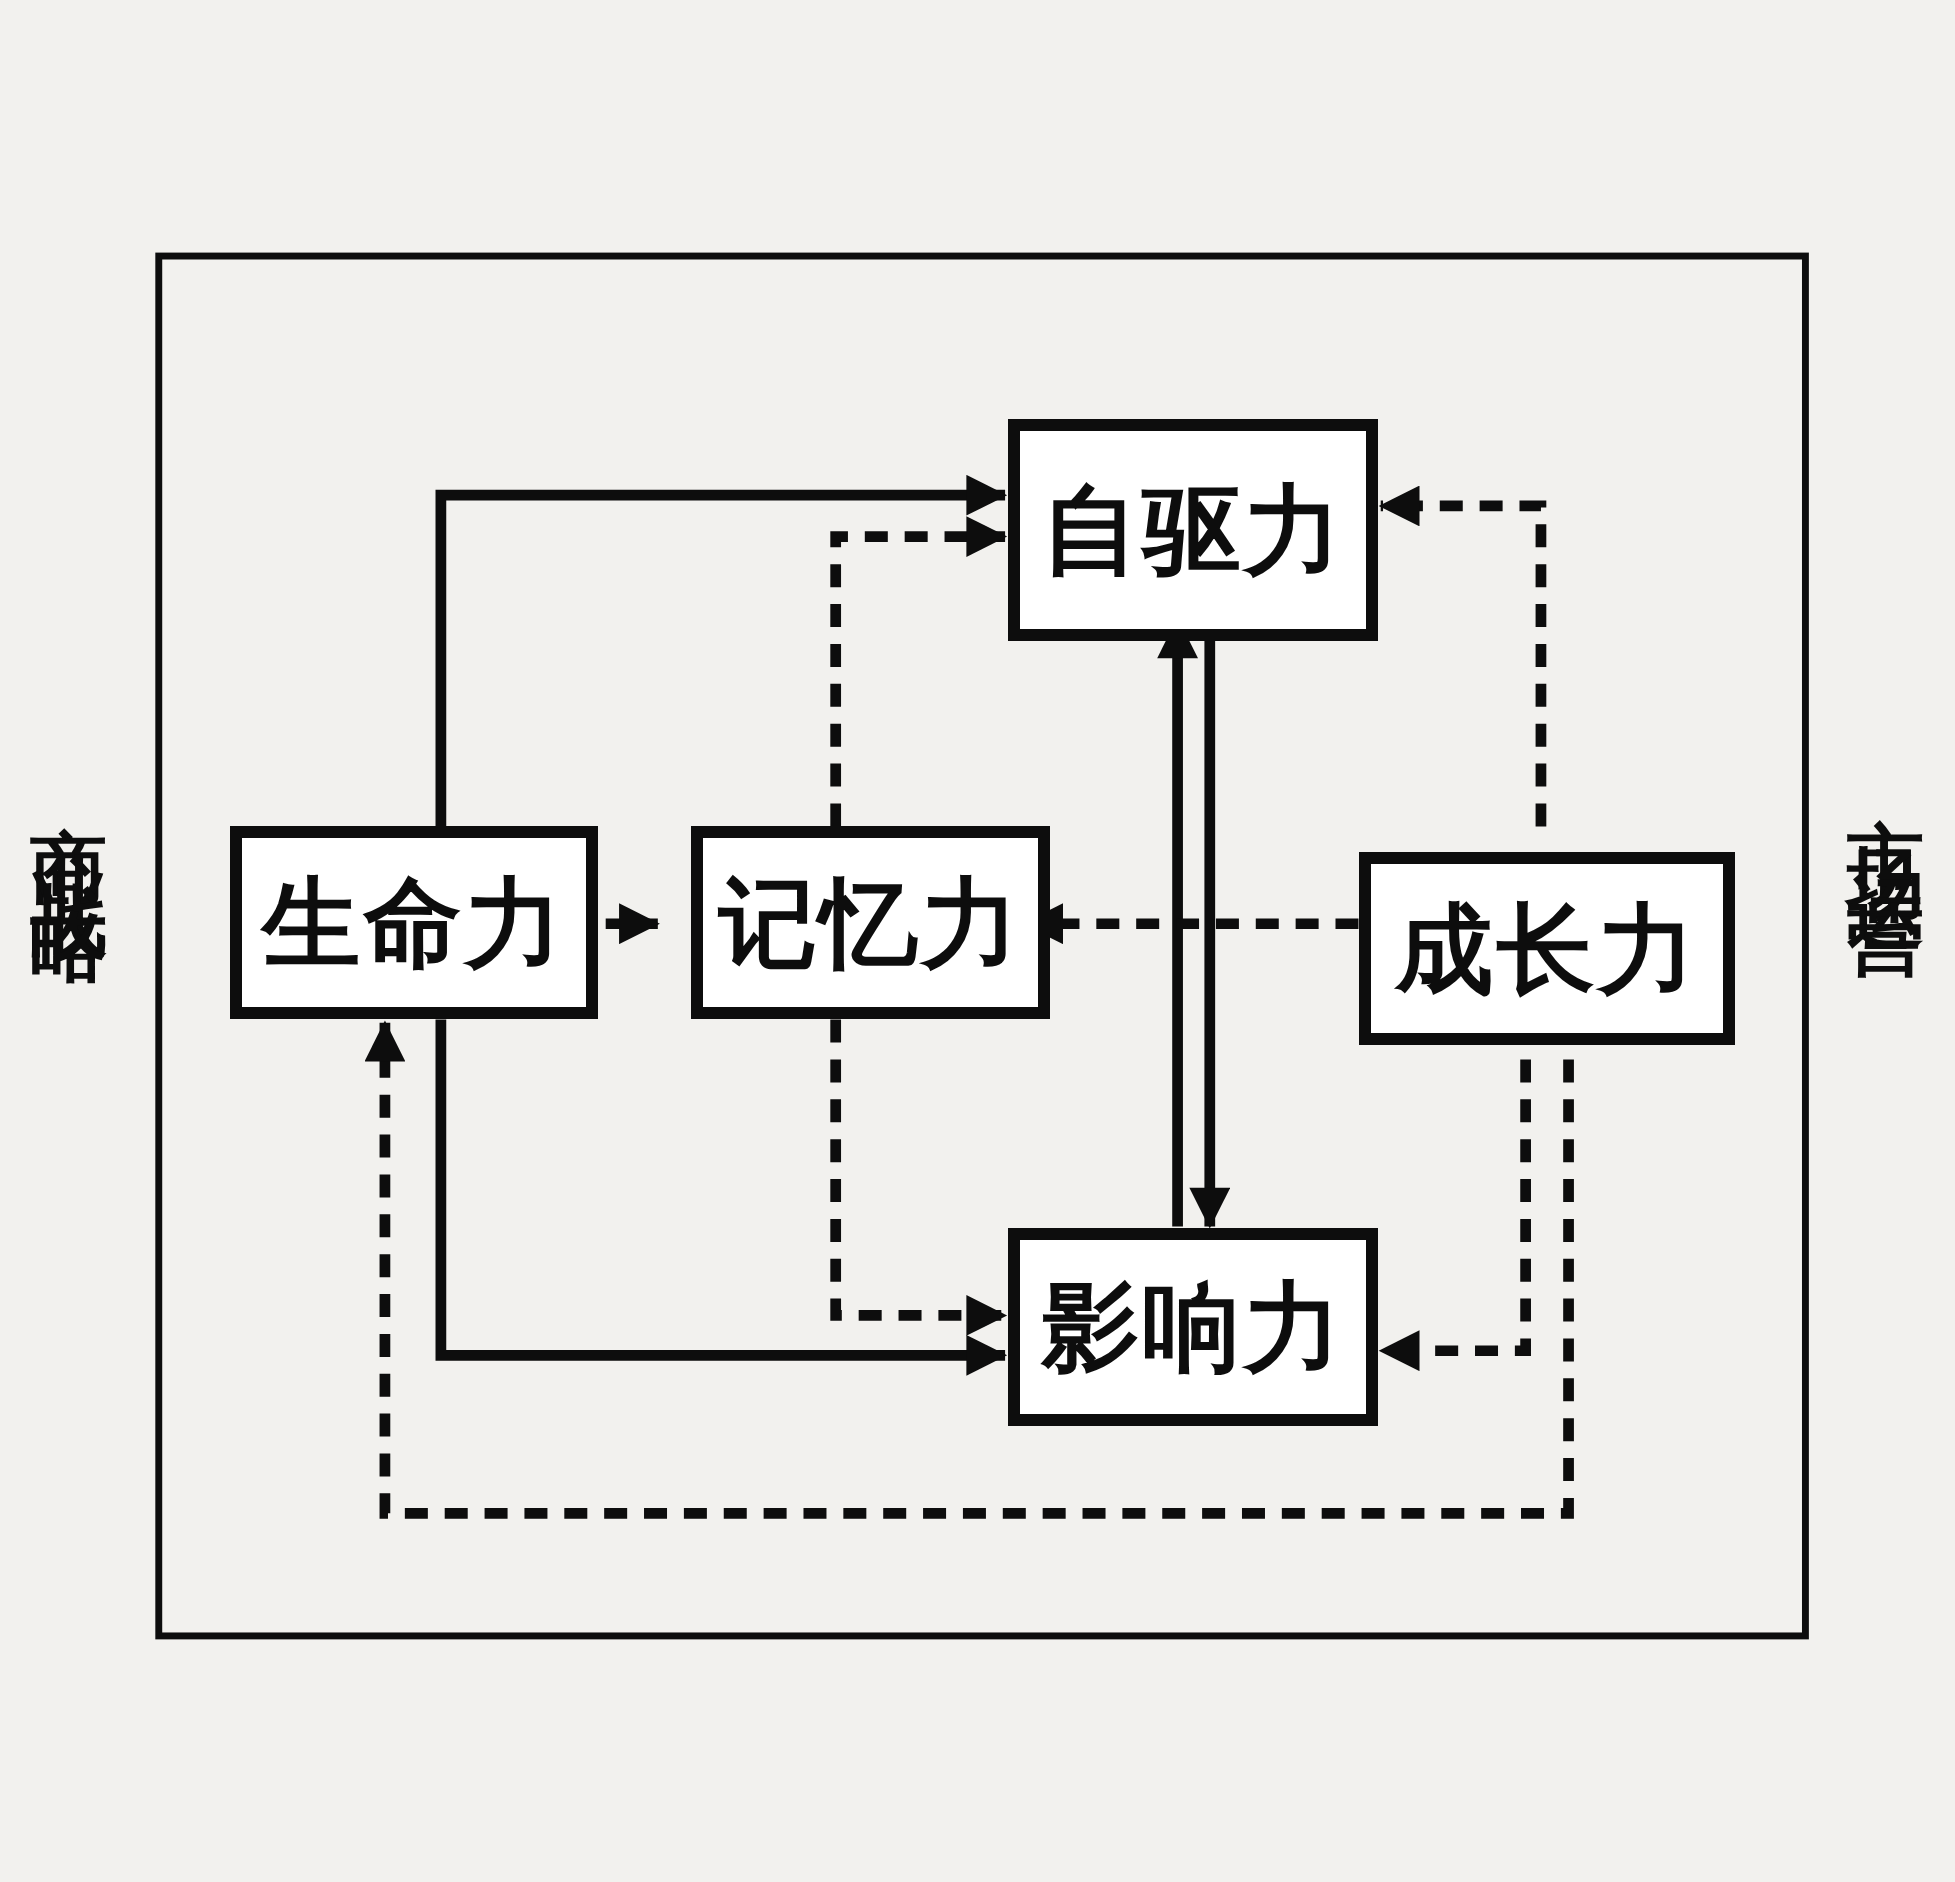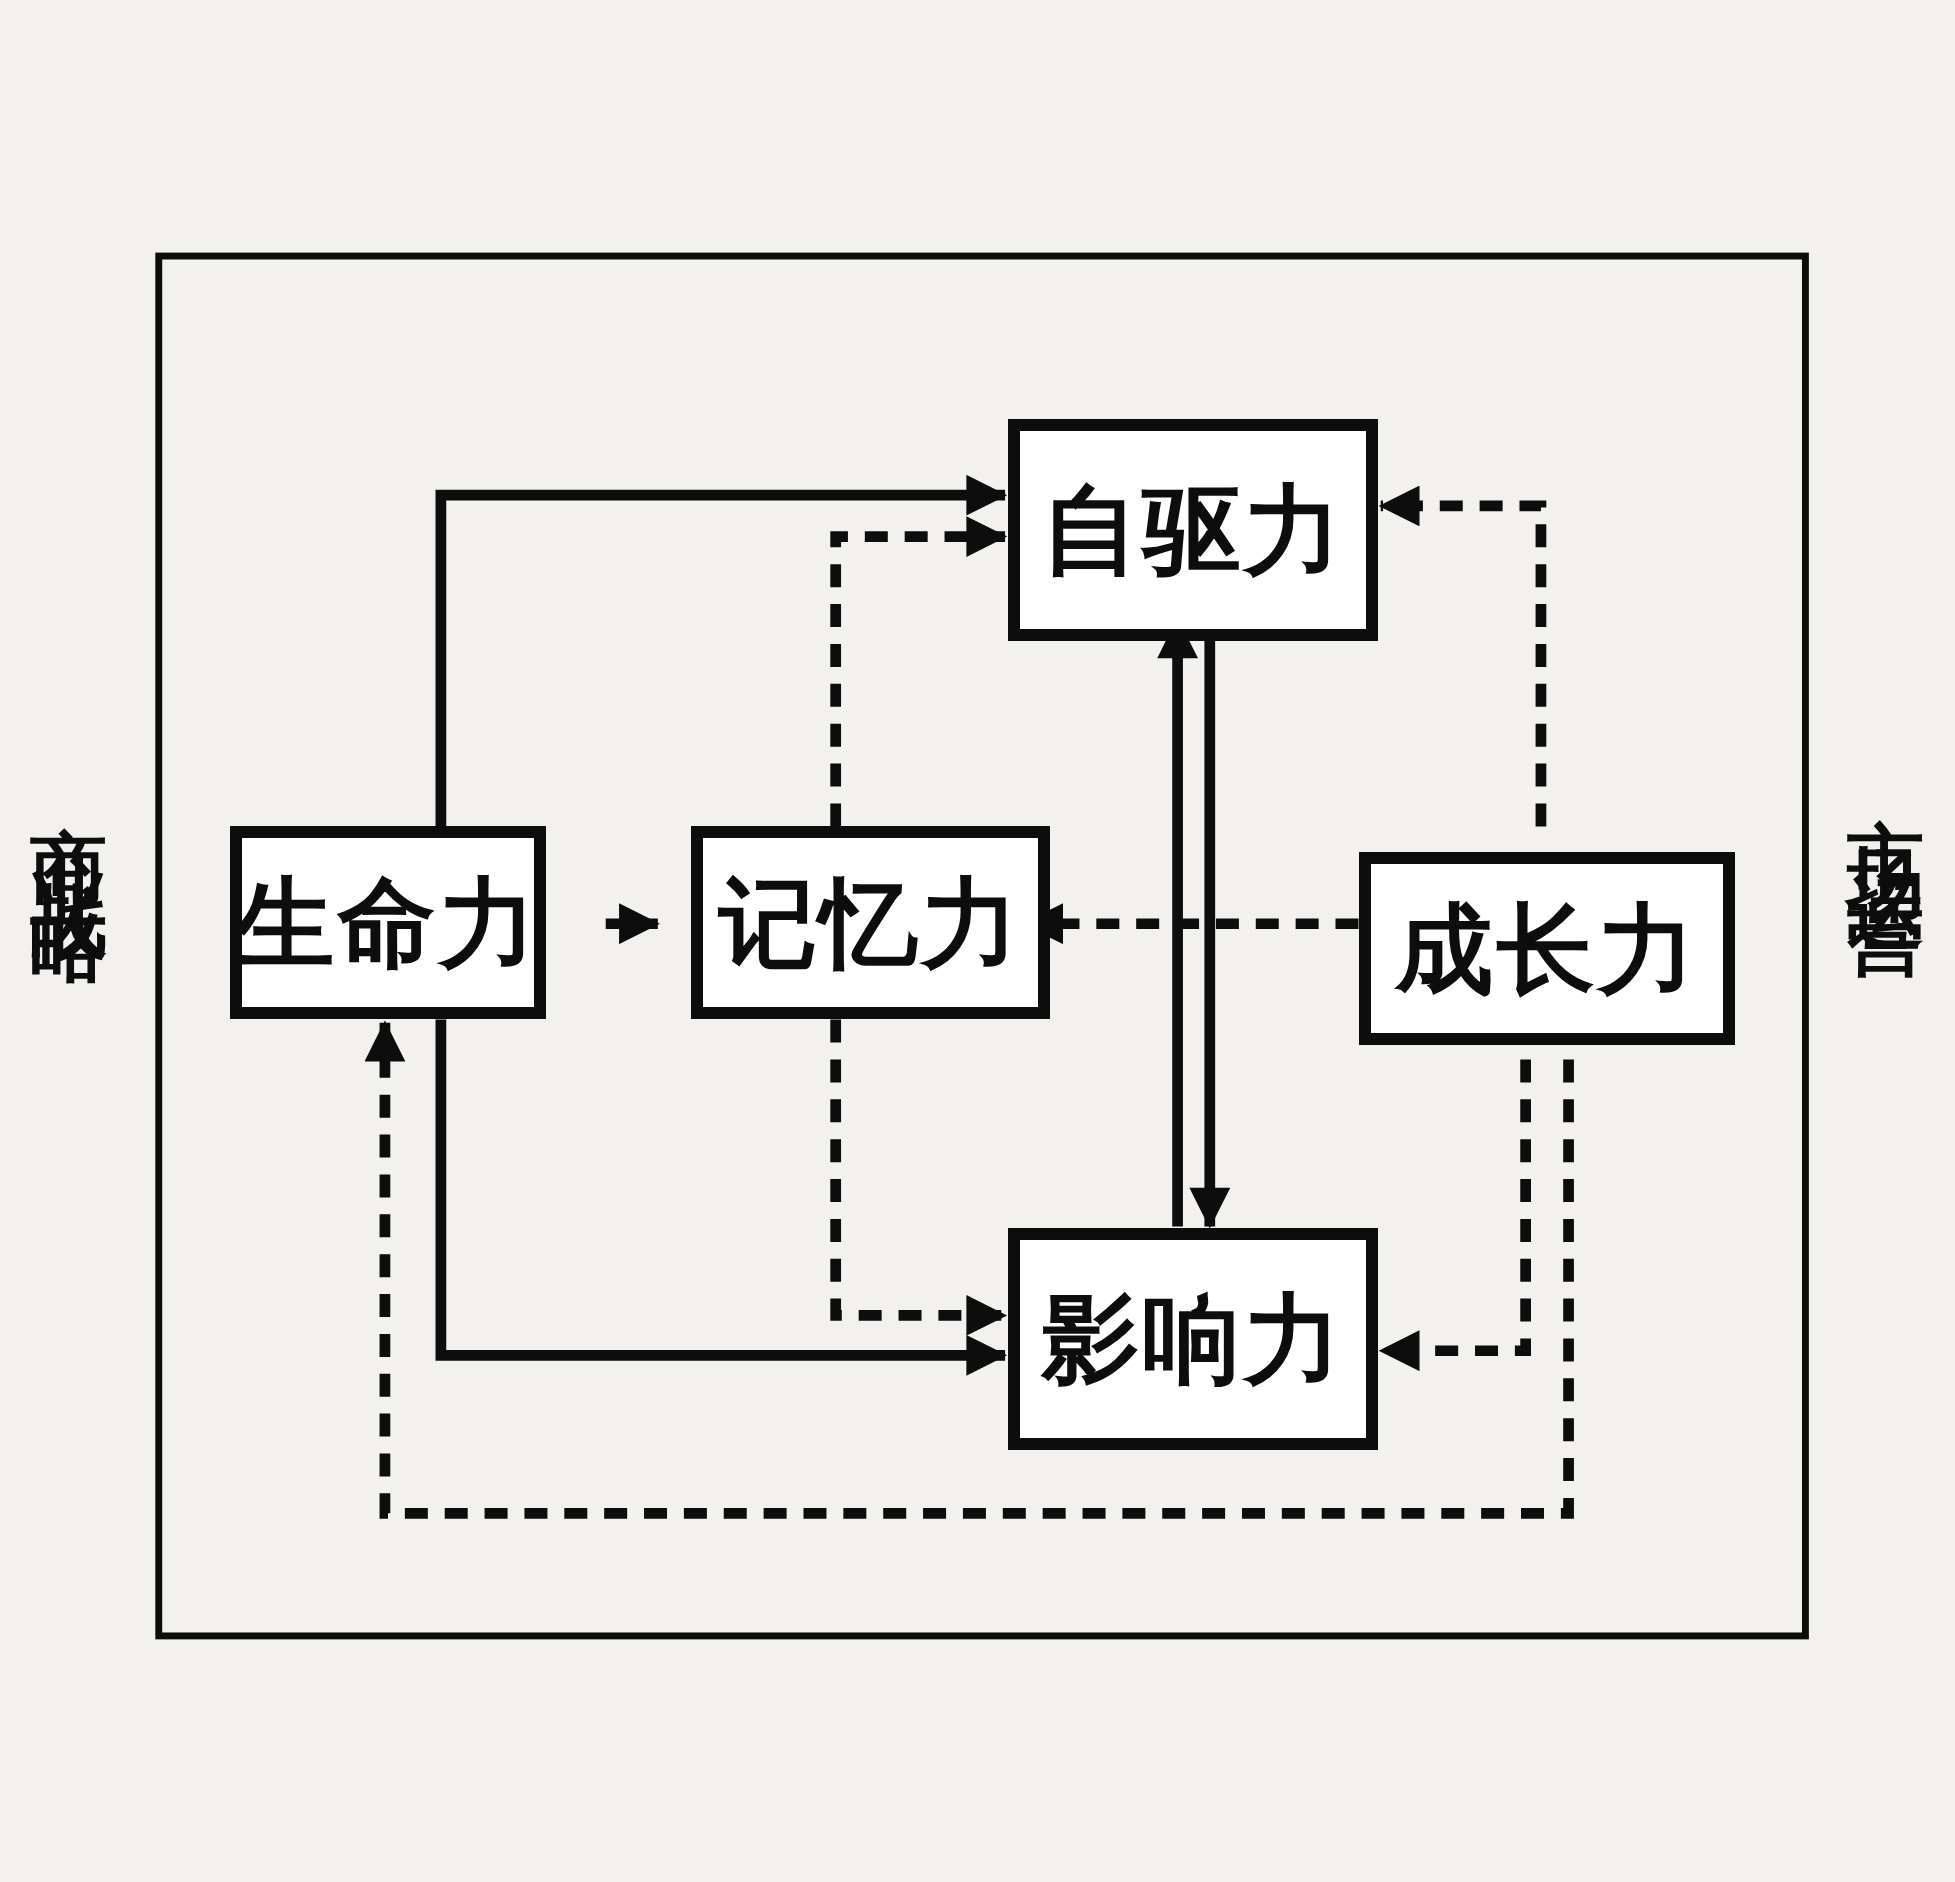--- a/index.html
+++ b/index.html
@@ -50,25 +50,25 @@
     justify-content: center;
   }
   .node span {
     font-size: 98px;
     font-weight: 700;
     color: #0d0d0d;
     letter-spacing: 3.1px;
     white-space: nowrap;
     line-height: 1;
   }
-  .node-vitality  { left: 230px;  top: 826px; width: 316px; height: 193px; }
+  .node-vitality  { left: 230px;  top: 826px; width: 368px; height: 193px; }
   .node-memory    { left: 691px;  top: 826px; width: 359px; height: 193px; }
   .node-growth    { left: 1359px; top: 826px; width: 376px; height: 193px; margin-top: 26px; }
   .node-selfdrive { left: 1008px; top: 419px;  width: 370px; height: 222px; }
-  .node-influence { left: 1008px; top: 1228px; width: 370px; height: 222px; }
+  .node-influence { left: 1008px; top: 1228px; width: 370px; height: 198px; }
   .side-label {
     position: absolute;
     writing-mode: vertical-rl;
     text-orientation: upright;
     font-size: 77px;
     font-weight: 700;
     color: #0d0d0d;
     letter-spacing: 28px;
     line-height: 1;
     white-space: nowrap;

